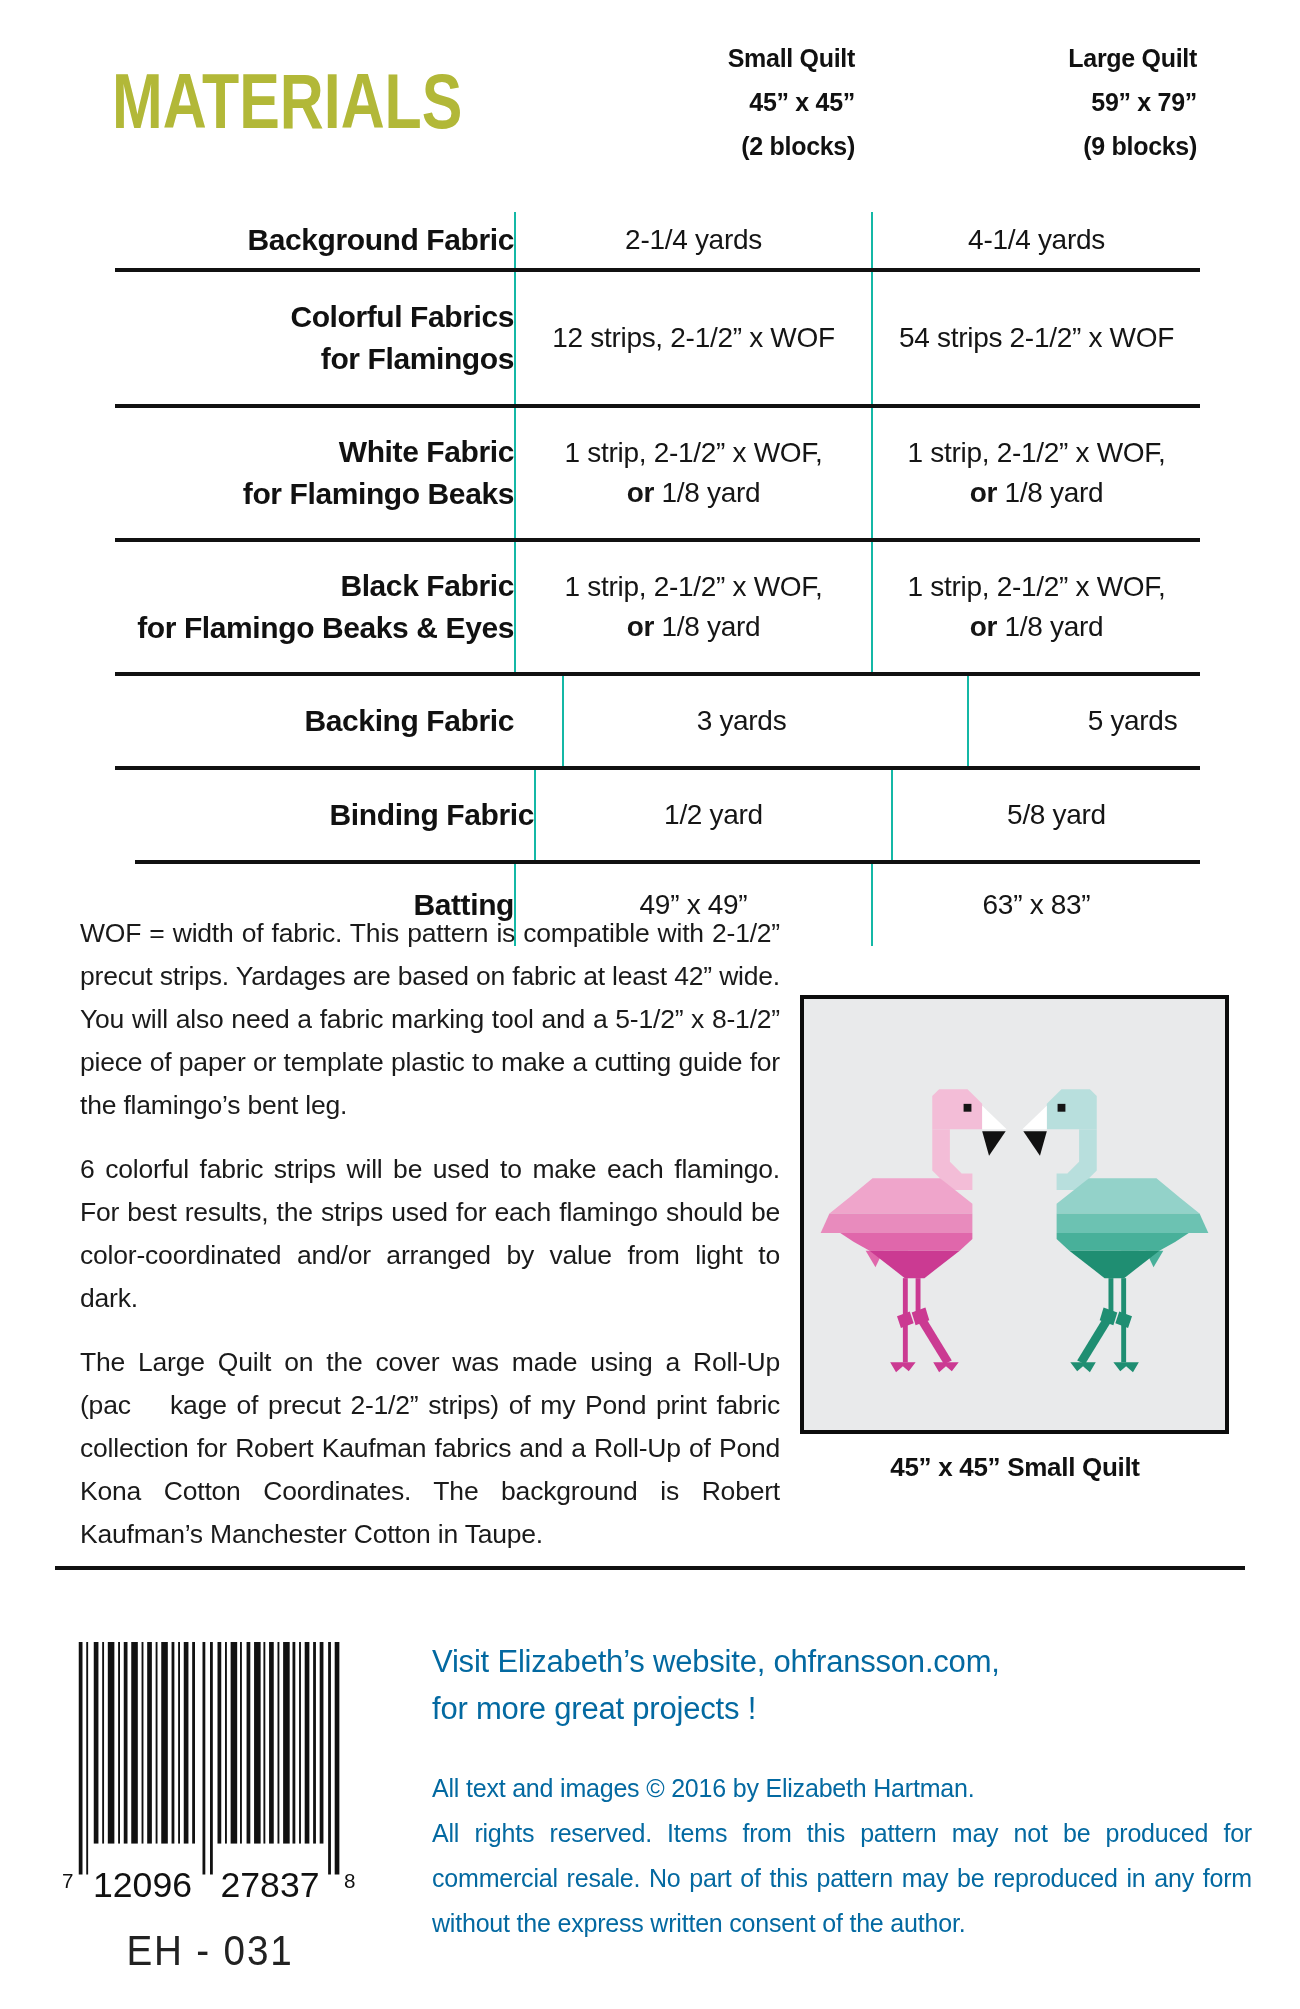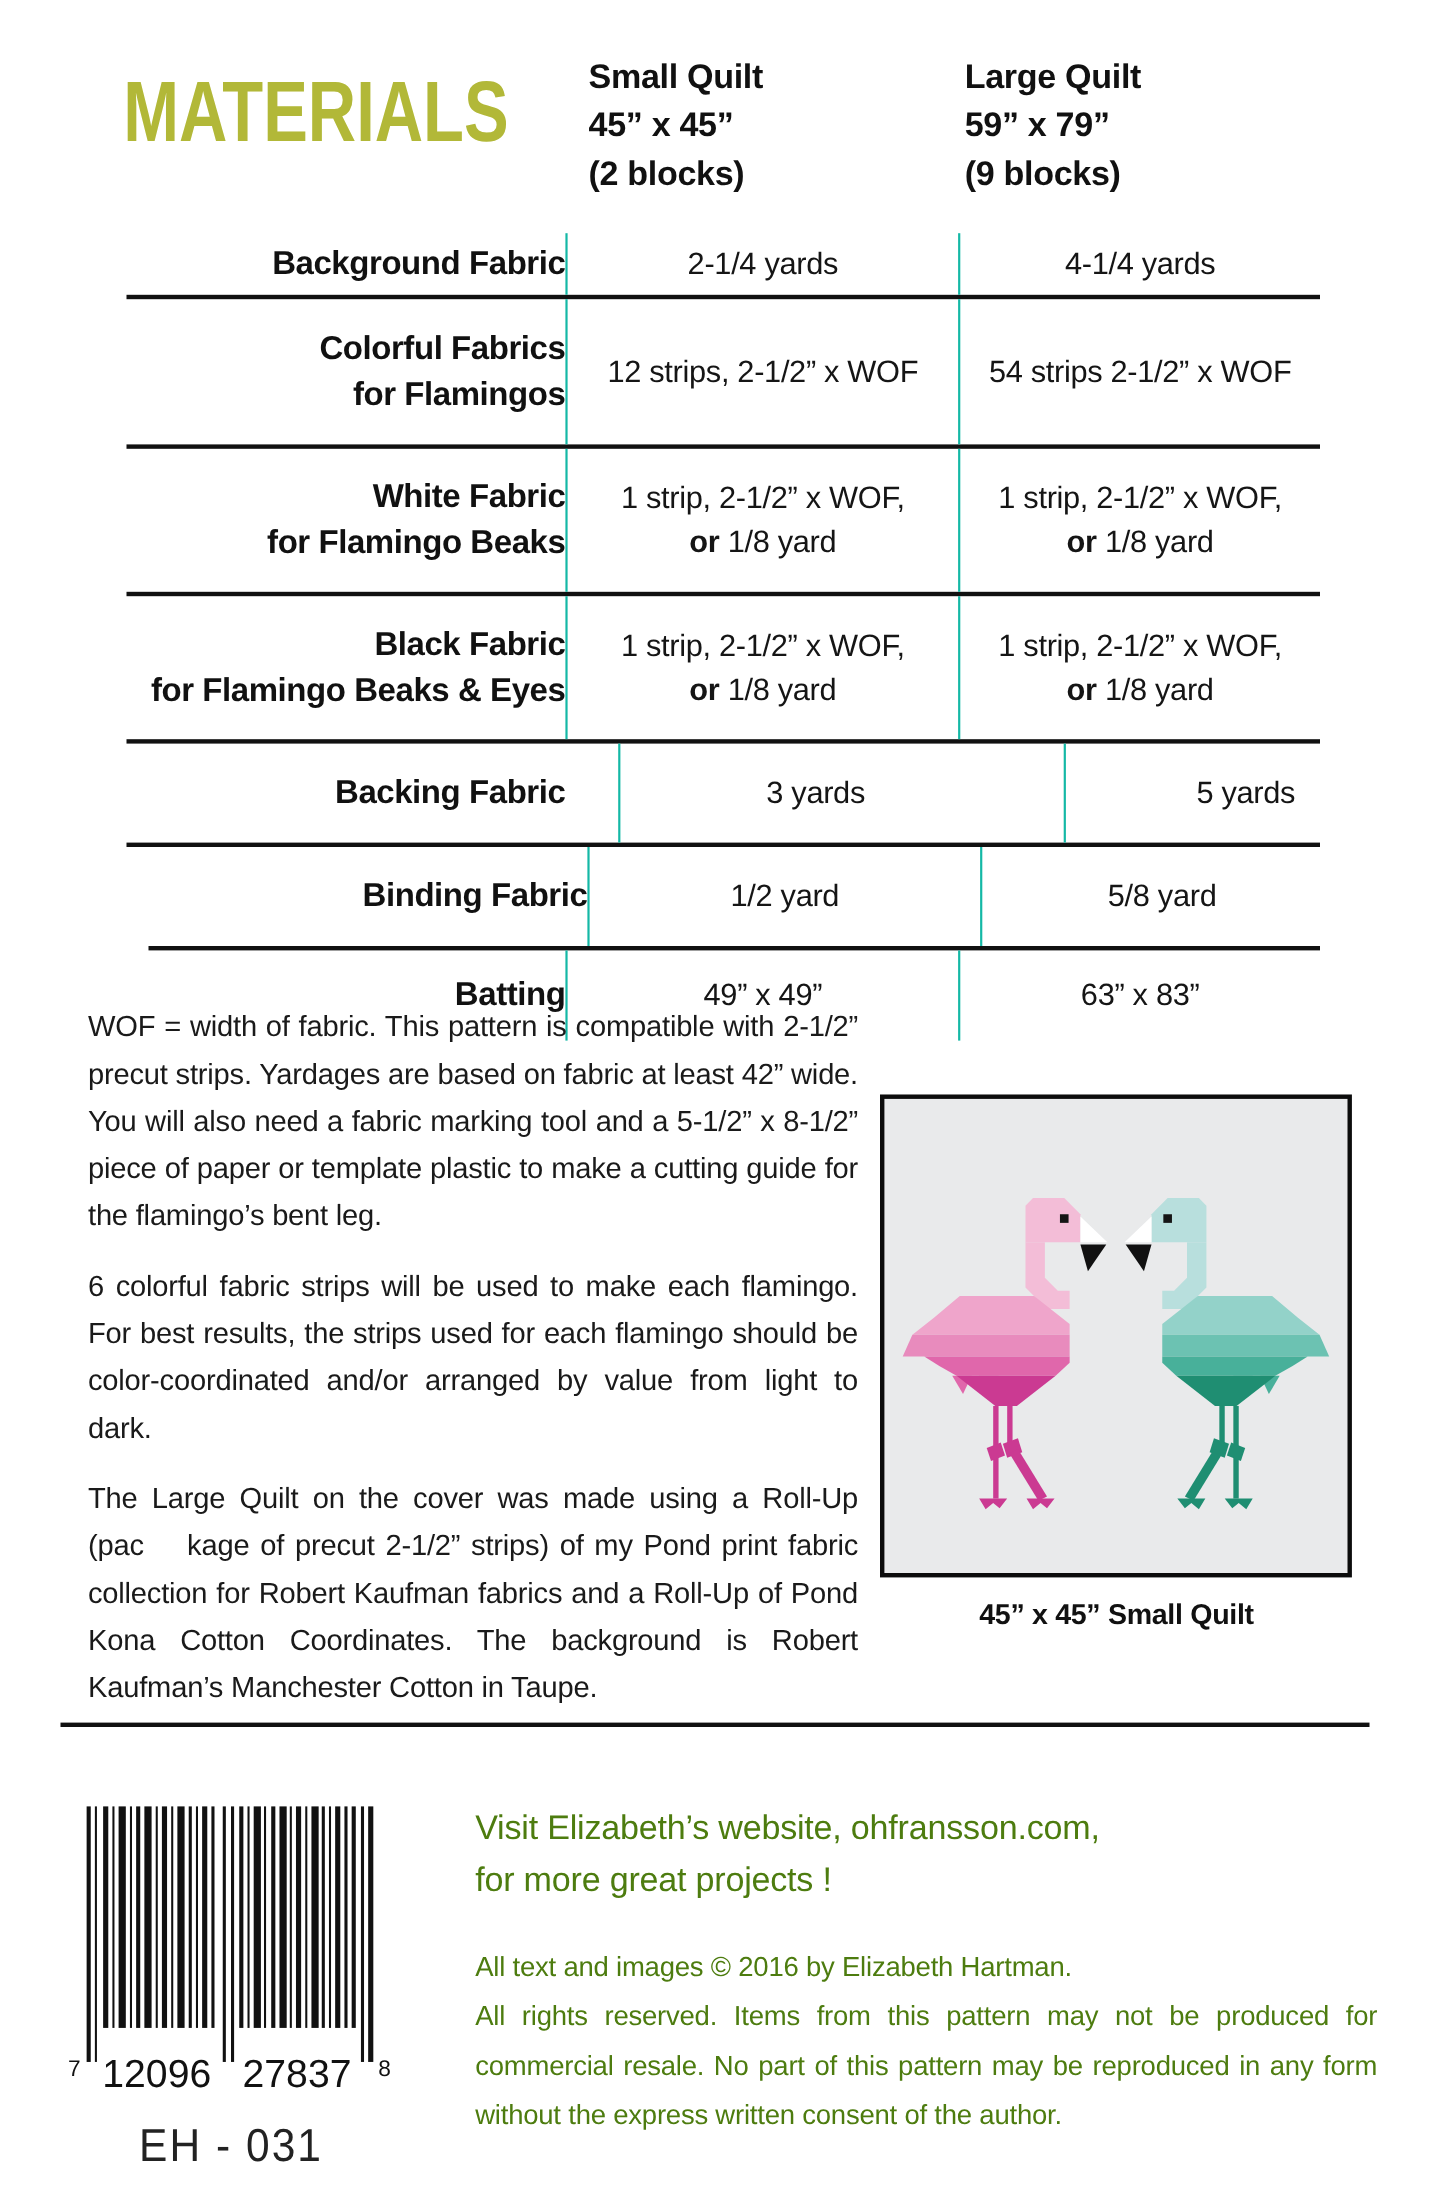--- a/index.html
+++ b/index.html
@@ -8,22 +8,22 @@
     font-family:"Liberation Sans", sans-serif; color:#111; overflow:hidden;
   }
 
   
   .page-title {
     position:absolute; left:112px; top:56px;
     font-size:78px; font-weight:bold; letter-spacing:0;
     transform:scaleX(0.78); transform-origin:left top; white-space:nowrap;
   }
   .col-head {
-    position:absolute; top:48px; width:320px; text-align:left;
-    font-weight:bold; font-size:31px; line-height:44px; letter-spacing:-0.3px;
+    position:absolute; top:36px; width:320px; text-align:right;
+    font-weight:bold; font-size:25px; line-height:44px; letter-spacing:-0.3px;
   }
   .col-head.small { left:535px; }
   .col-head.large { left:877px; }
 
   
   .m-table { position:absolute; left:115px; top:212px; width:1085px; }
   .t-row { display:grid; grid-template-columns:399px 357px 329px; border-bottom:4px solid #111; }
   .t-row:last-child { border-bottom:none; }
   .t-label {
     display:flex; flex-direction:column; justify-content:center;
@@ -54,21 +54,21 @@
   }
 
   
   .divider { position:absolute; left:55px; top:1566px; width:1190px; height:4px; background:#111; }
   .barcode-wrap { position:absolute; left:60px; top:1642px; width:300px; }
   .barcode-wrap svg { display:block; width:300px; height:auto; }
   .eh-code {
     text-align:center; font-size:42px; margin-top:4px; letter-spacing:2px; color:#222;
     transform:scaleX(0.92); transform-origin:center top;
   }
-  .footer-text { position:absolute; left:432px; top:1638px; width:820px; color:#4d7c0f; }
+  .footer-text { position:absolute; left:432px; top:1638px; width:820px; color:#0369a1; }
   .website { font-size:31px; line-height:47px; letter-spacing:-0.2px; margin-bottom:34px; }
   .copyright { font-size:25px; line-height:45px; letter-spacing:-0.2px; }
   .copyright .body { text-align:justify; }
 
   .bar { fill:#111; }
   .bc-num { font-family:"Liberation Sans", sans-serif; fill:#111; }
 </style>
 </head>
 <body>
 

